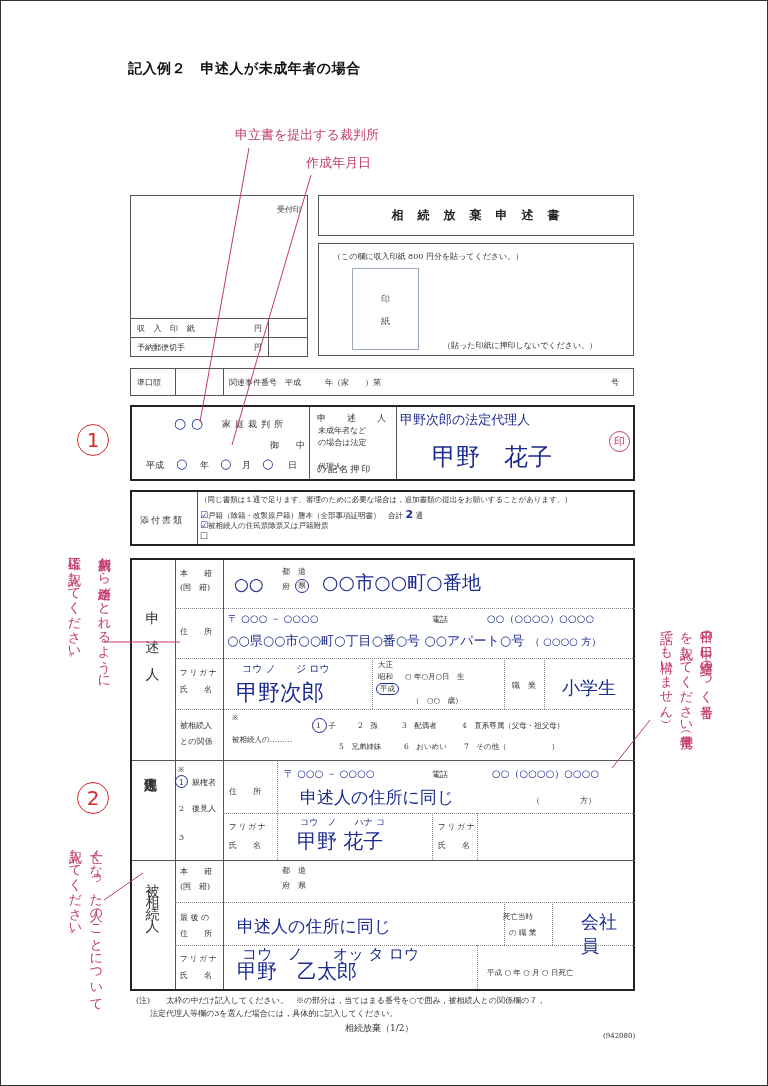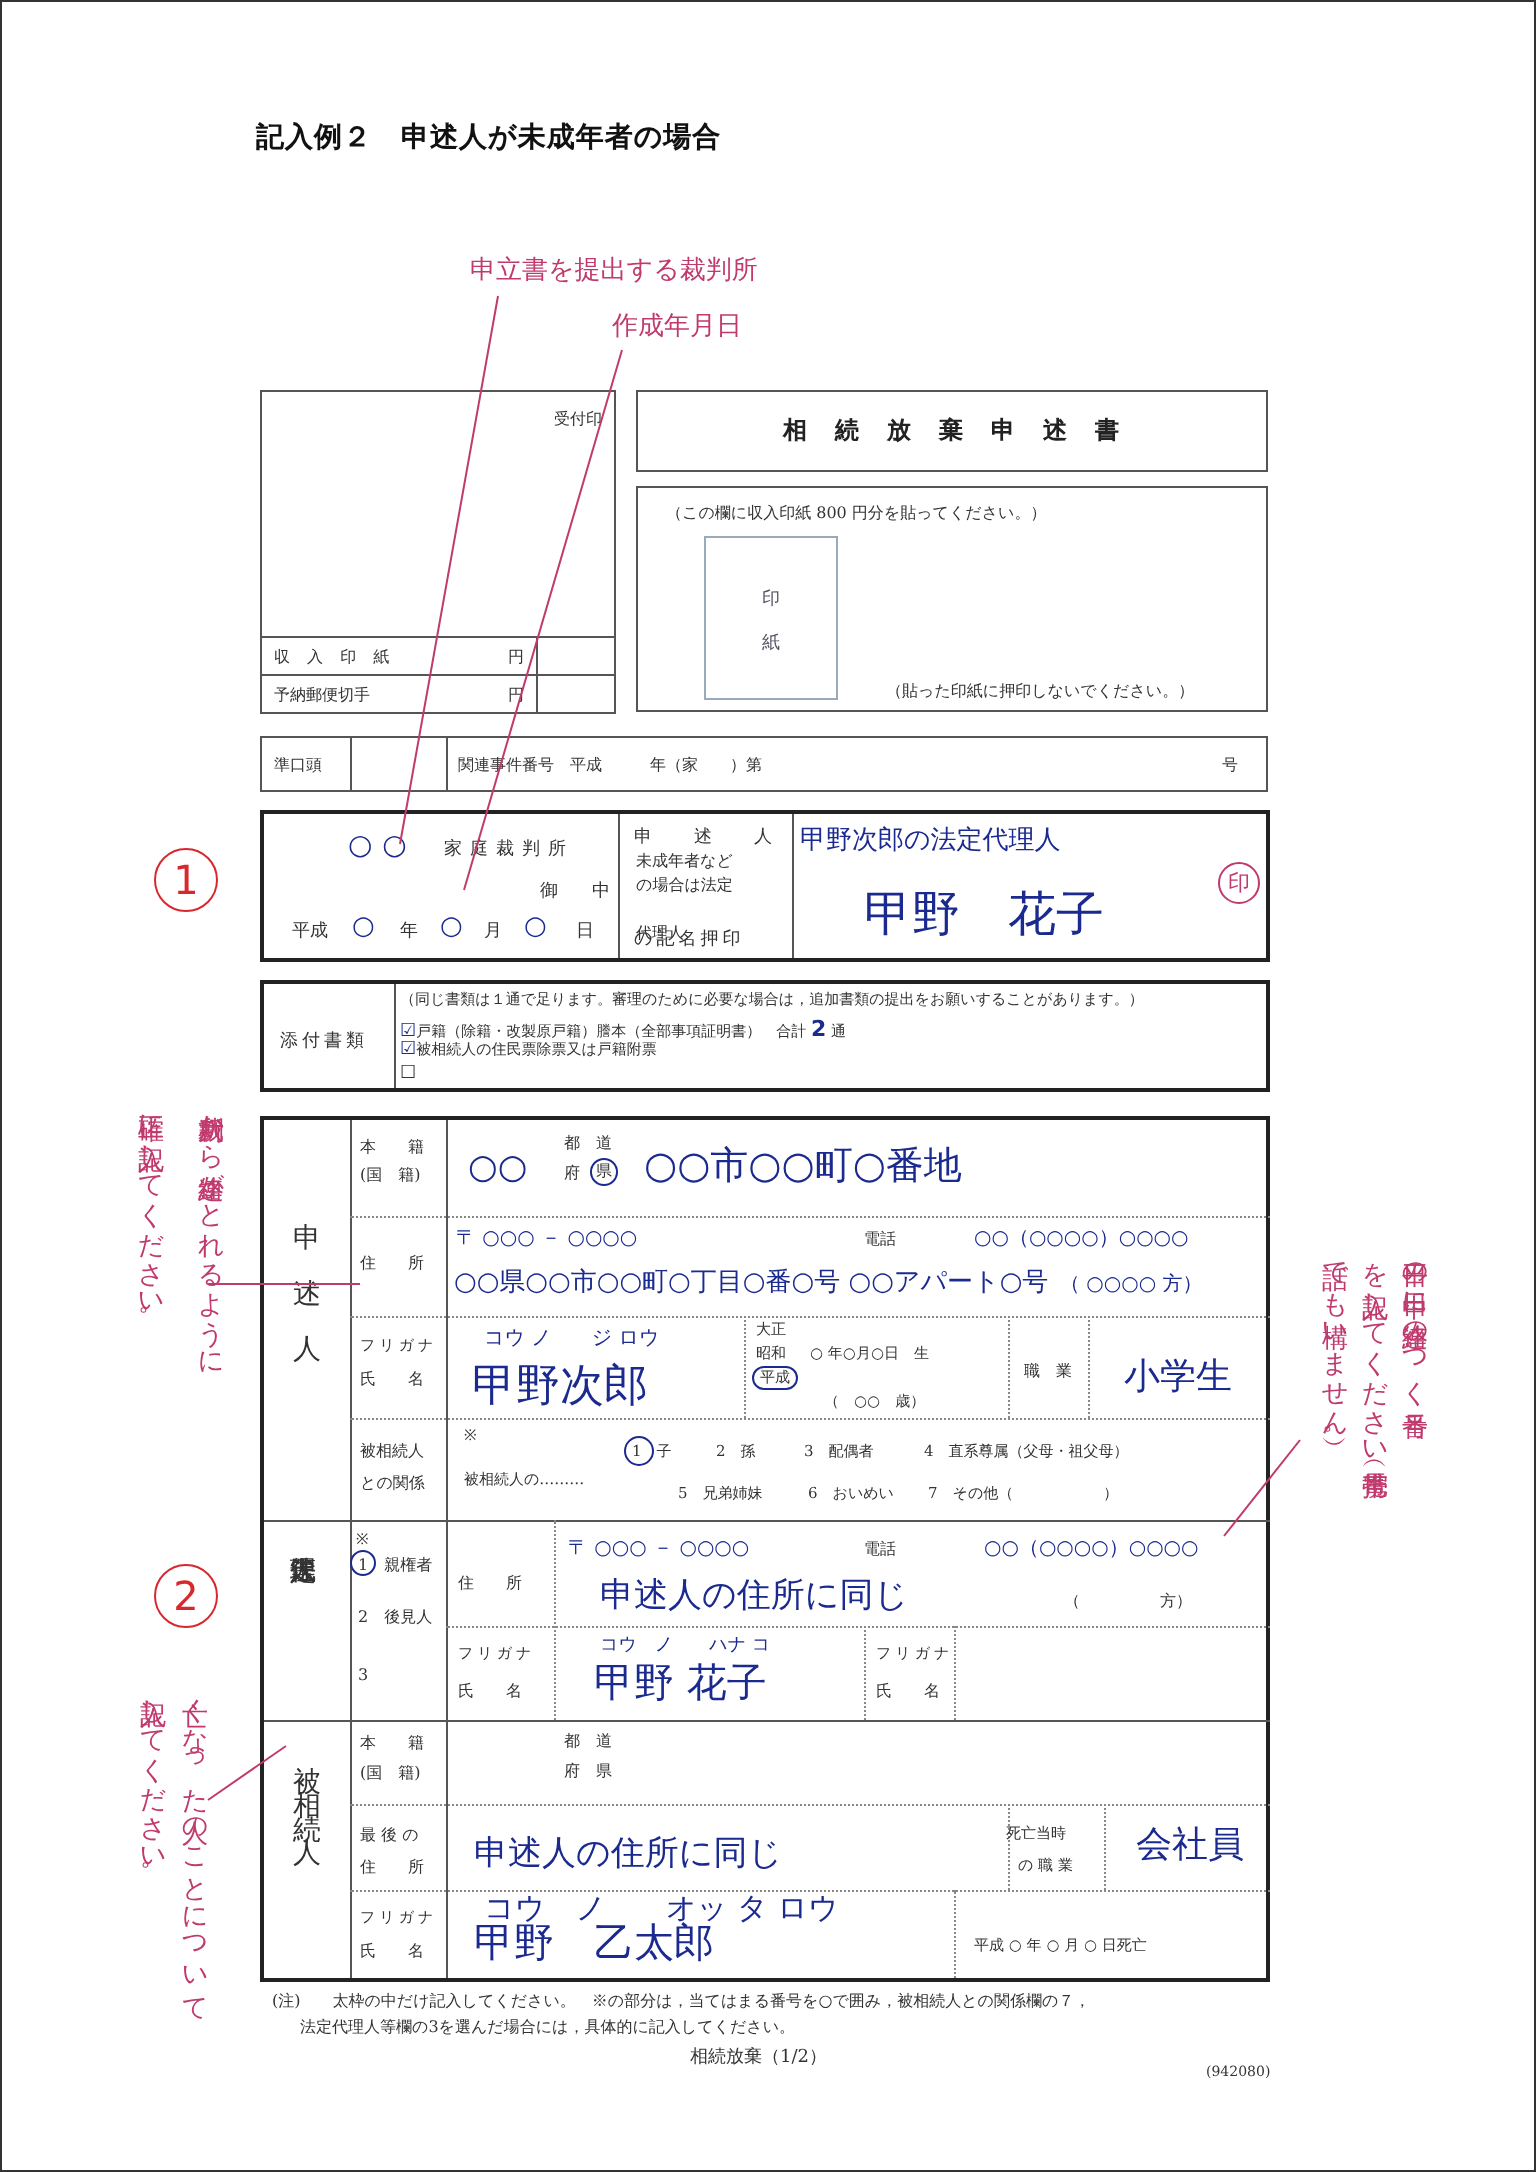--- a/index.html
+++ b/index.html
@@ -211,21 +211,21 @@
   <div class="abs t8" style="left:150px;top:320px;">府　県</div>
   <div class="dline" style="left:43px;top:342px;width:460px;"></div>
 
   <div class="abs t8" style="left:48px;top:352px;">最 後 の</div>
   <div class="abs t8" style="left:48px;top:368px;">住　　所</div>
   <div class="abs hand" style="left:105px;top:355px;font-size:17px;">申述人の住所に同じ</div>
   <div class="dvline" style="left:372px;top:342px;height:43px;"></div>
   <div class="abs t7" style="left:371px;top:352px;">死亡当時</div>
   <div class="abs t7" style="left:377px;top:368px;">の 職 業</div>
   <div class="dvline" style="left:420px;top:342px;height:43px;"></div>
-  <div class="abs hand" style="left:436px;top:350px;font-size:18px;font-family:Liberation Mono, monospace;">会社員</div>
+  <div class="abs hand" style="left:449px;top:350px;font-size:18px;font-family:Liberation Mono, monospace;">会社員</div>
   <div class="dline" style="left:43px;top:385px;width:460px;"></div>
 
   <div class="abs t7" style="left:48px;top:394px;letter-spacing:2px;">フリガナ</div>
   <div class="abs t8" style="left:48px;top:410px;">氏　　名</div>
   <div class="abs hand" style="left:110px;top:385px;font-size:15px;">コウ　ノ　　オッ タ ロウ</div>
   <div class="abs hand" style="left:105px;top:398px;font-size:20px;">甲野　乙太郎</div>
   <div class="dvline" style="left:345px;top:385px;height:44px;"></div>
   <div class="abs t7" style="left:355px;top:408px;">平成 ○ 年 ○ 月 ○ 日死亡</div>
 </div>
 

